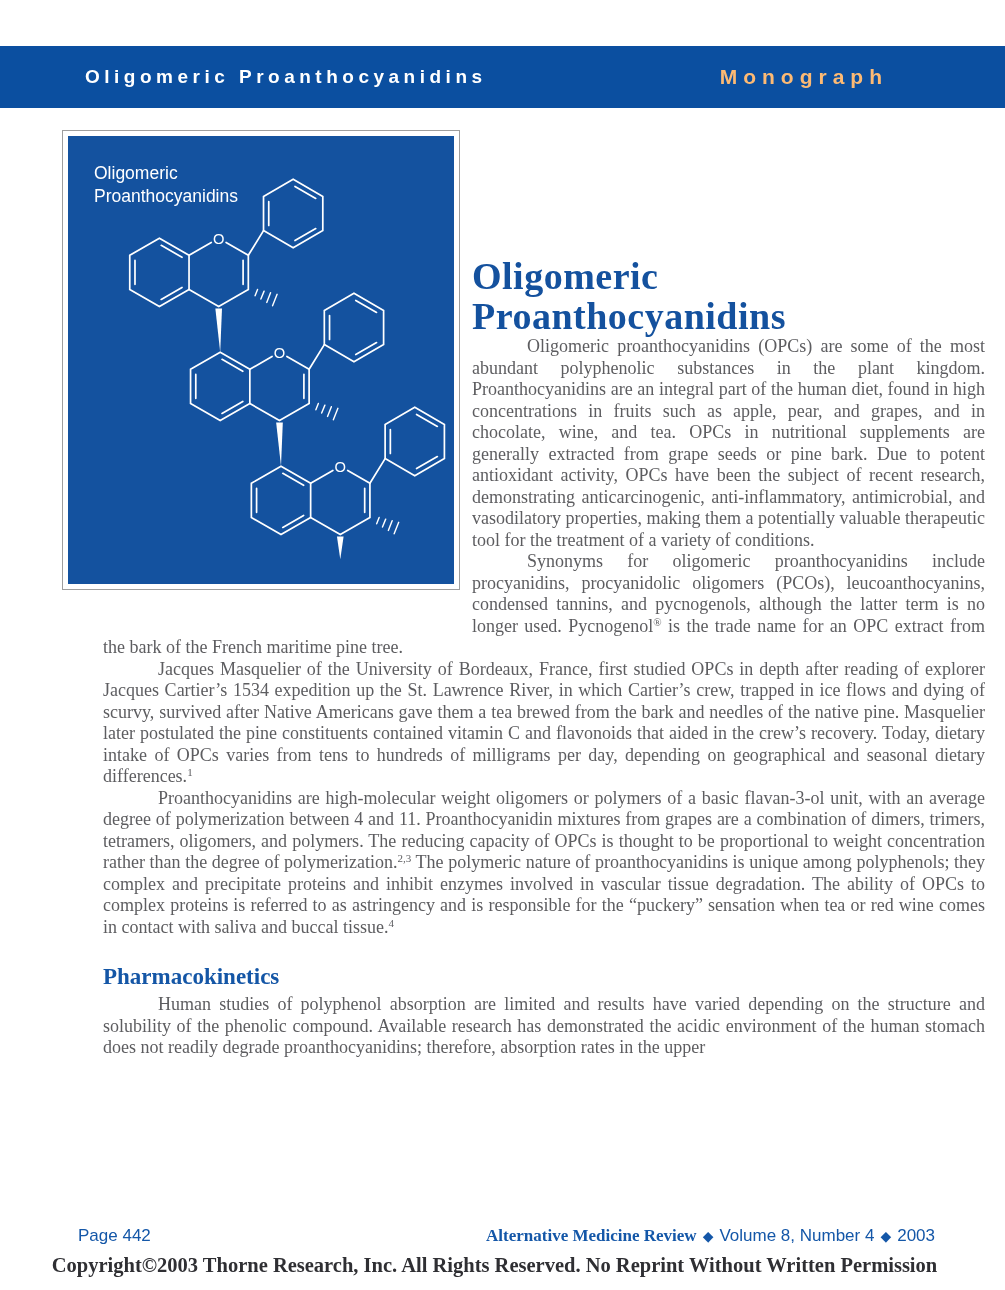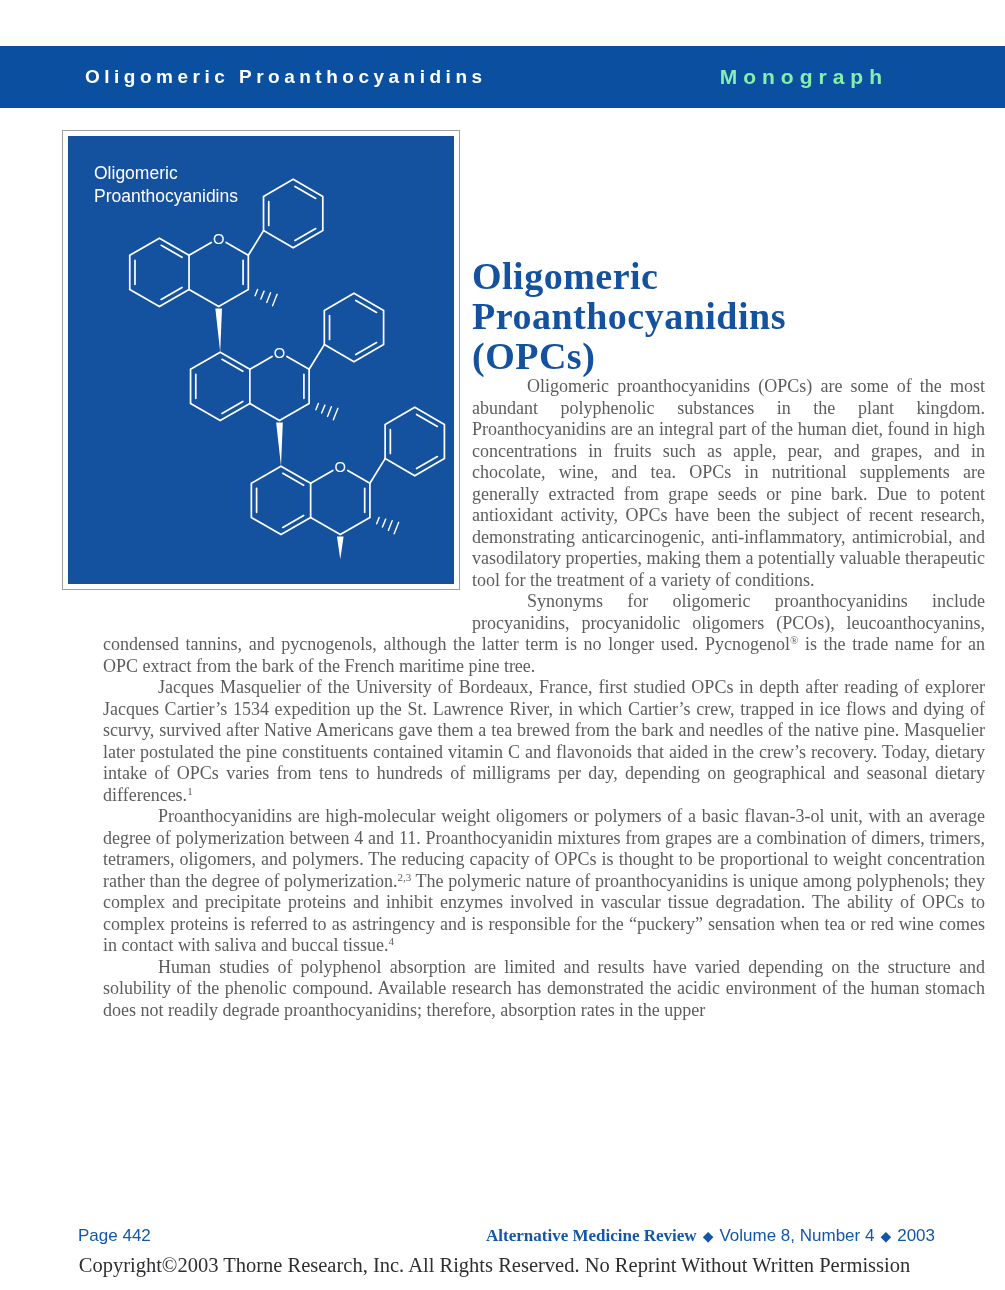--- a/index.html
+++ b/index.html
@@ -23,21 +23,21 @@
     color: #ffffff;
     font-family: Liberation Sans, sans-serif;
     font-weight: bold;
     font-size: 19px;
     letter-spacing: 4.5px;
     margin-left: 85px;
     white-space: nowrap;
   }
   .topbar-tag {
     position: absolute; right: 117px;
-    color: #86efac;
+    color: #fdba74;
     font-family: "Liberation Sans", sans-serif;
     font-weight: bold;
     font-size: 21px;
     letter-spacing: 6px;
     white-space: nowrap;
   }
 
   
   .content {
     position: absolute;
@@ -118,20 +118,21 @@
     margin-left: 15px;
   }
   .diamond { font-size: 14px; padding: 0 6px; }
   .copyright {
     position: absolute; left: 0; top: 1254px;
     width: 989px;
     text-align: center;
     font-family: "Liberation Serif", serif;
     font-size: 20.5px;
     color: #2f2f33;
+    font-weight: bold;
   }
 </style>
 </head>
 <body>
 
 <div class="topbar">
   <span class="topbar-title">Oligomeric Proanthocyanidins</span>
   <span class="topbar-tag">Monograph</span>
 </div>
 
@@ -175,29 +176,29 @@
       <div class="figlabel">
         <div>Oligomeric</div>
         <div>Proanthocyanidins</div>
       </div>
     </div>
   </div>
 
   <h1 class="article-title">
     <div>Oligomeric</div>
     <div>Proanthocyanidins</div>
-    <div>(OPCs)</div>
   </h1>
 
   <p class="body-par">Oligomeric proanthocyanidins (OPCs) are some of the most abundant polyphenolic substances in the plant kingdom. Proanthocyanidins are an integral part of the human diet, found in high concentrations in fruits such as apple, pear, and grapes, and in chocolate, wine, and tea. OPCs in nutritional supplements are generally extracted from grape seeds or pine bark. Due to potent antioxidant activity, OPCs have been the subject of recent research, demonstrating anticarcinogenic, anti-inflammatory, antimicrobial, and vasodilatory properties, making them a potentially valuable therapeutic tool for the treatment of a variety of conditions.</p>
   <p class="body-par"><span>Synonyms for oligomeric proanthocyanidins include procyanidins, procyanidolic oligomers (PCOs), leucoanthocyanins, condensed tannins, and pycnogenols, although the latter term is no longer used. Pycnogenol</span><sup>®</sup><span> is the trade name for an OPC extract from the bark of the French maritime pine tree.</span></p>
   <p class="body-par"><span>Jacques Masquelier of the University of Bordeaux, France, first studied OPCs in depth after reading of explorer Jacques Cartier’s 1534 expedition up the St. Lawrence River, in which Cartier’s crew, trapped in ice flows and dying of scurvy, survived after Native Americans gave them a tea brewed from the bark and needles of the native pine. Masquelier later postulated the pine constituents contained vitamin C and flavonoids that aided in the crew’s recovery. Today, dietary intake of OPCs varies from tens to hundreds of milligrams per day, depending on geographical and seasonal dietary differences.</span><sup>1</sup></p>
 
   <p class="body-par"><span>Proanthocyanidins are high-molecular weight oligomers or polymers of a basic flavan-3-ol unit, with an average degree of polymerization between 4 and 11. Proanthocyanidin mixtures from grapes are a combination of dimers, trimers, tetramers, oligomers, and polymers. The reducing capacity of OPCs is thought to be proportional to weight concentration rather than the degree of polymerization.</span><sup>2,3</sup><span> The polymeric nature of proanthocyanidins is unique among polyphenols; they complex and precipitate proteins and inhibit enzymes involved in vascular tissue degradation. The ability of OPCs to complex proteins is referred to as astringency and is responsible for the “puckery” sensation when tea or red wine comes in contact with saliva and buccal tissue.</span><sup>4</sup></p>
 
+  <h2 class="section-heading">Pharmacokinetics</h2>
   <p class="body-par">Human studies of polyphenol absorption are limited and results have varied depending on the structure and solubility of the phenolic compound. Available research has demonstrated the acidic environment of the human stomach does not readily degrade proanthocyanidins; therefore, absorption rates in the upper</p>
 
 </div>
 
 <div class="footer-row">
   <span>Page 442</span>
   <span class="journal-line"><span class="journal-name">Alternative Medicine Review</span><span class="diamond">◆</span><span>Volume 8, Number 4</span><span class="diamond">◆</span><span>2003</span></span>
 </div>
 <div class="copyright">Copyright©2003 Thorne Research, Inc. All Rights Reserved. No Reprint Without Written Permission</div>
 

